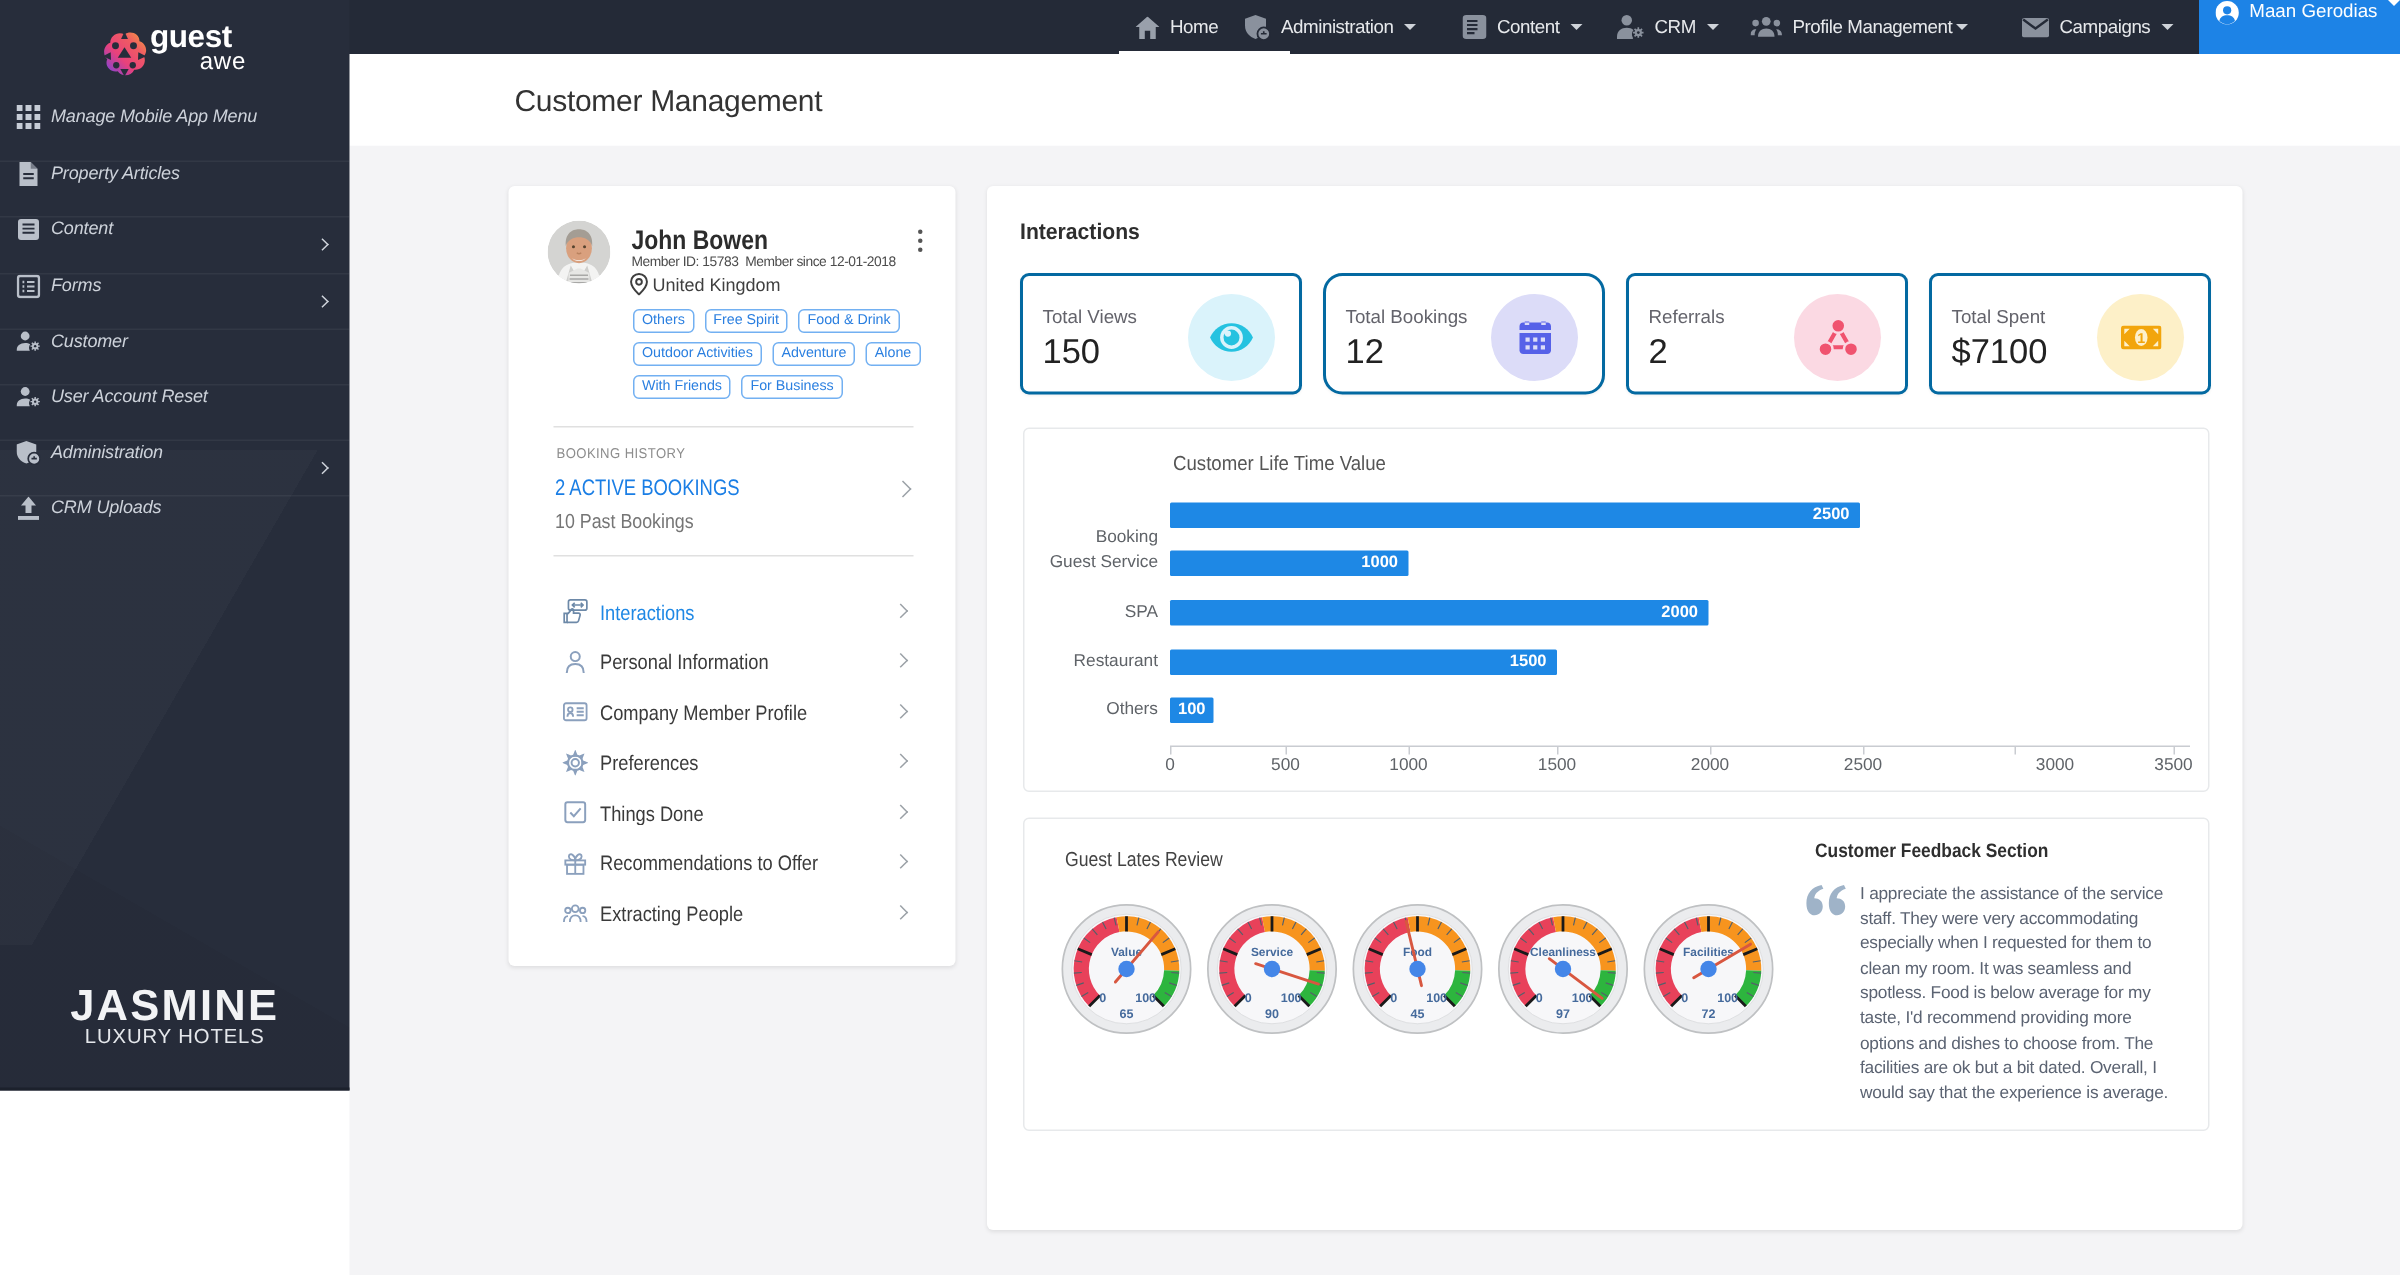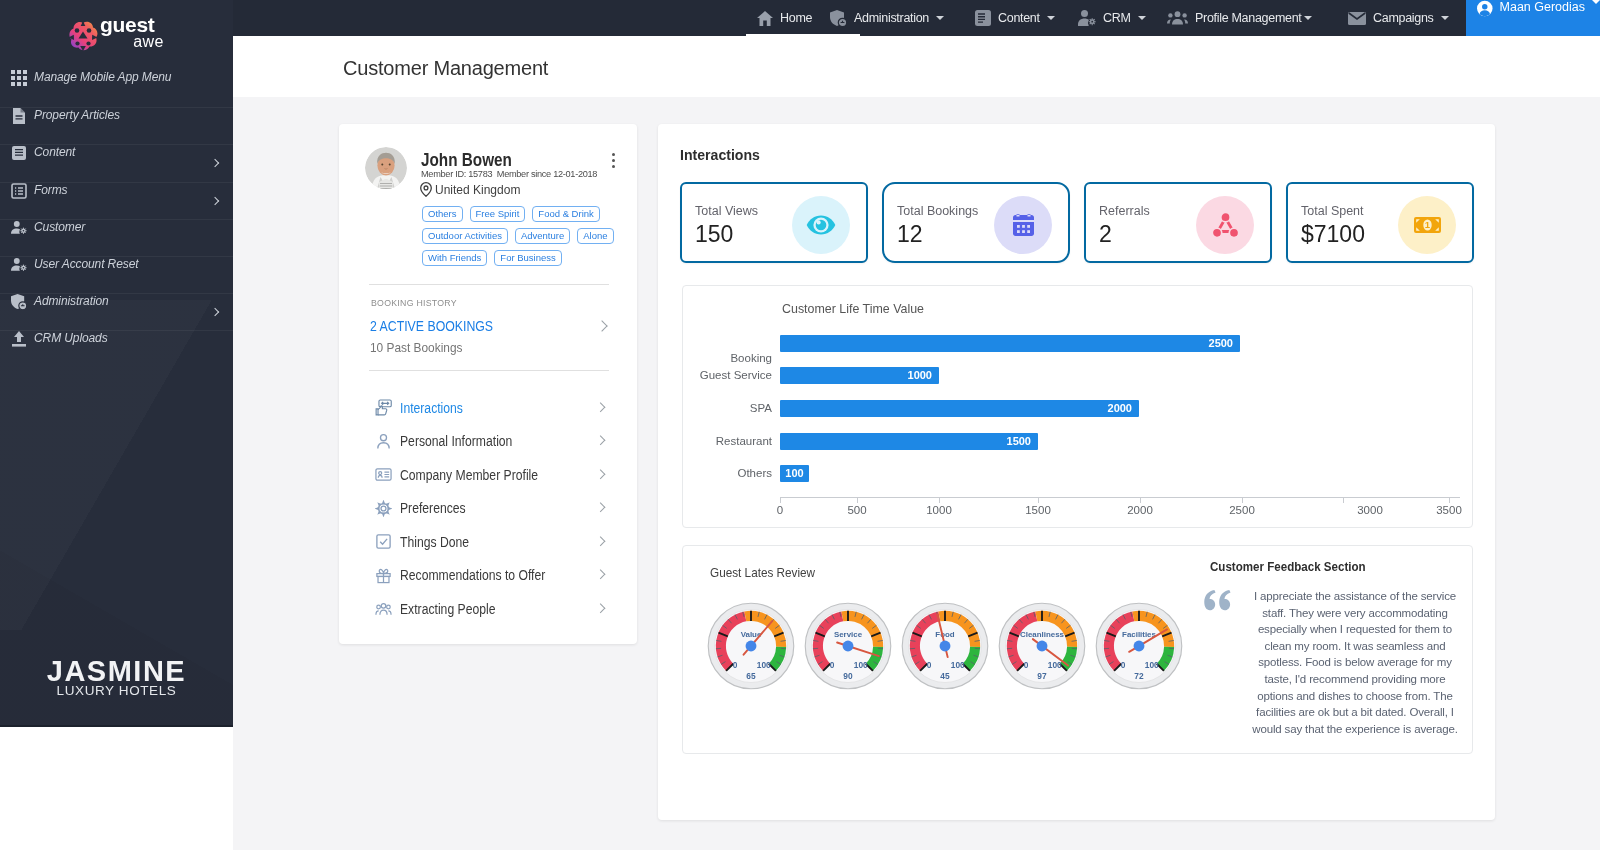--- a/index.html
+++ b/index.html
@@ -67,21 +67,21 @@
 .rowlab { position:absolute; width:80px; text-align:right; font-size:11.5px; color:#5f6368; }
 .bar { position:absolute; left:122px; height:17px; background:#1e88e5; border-radius:1px; color:#fff; font-size:11px; font-weight:bold; line-height:17px; text-align:right; }
 .bar span { padding-right:7px; }
 #axisline { position:absolute; left:122px; top:373px; width:680px; height:1px; background:#c9ccd1; }
 .tick { position:absolute; top:374px; width:1px; height:5px; background:#c9ccd1; }
 .ticklab { position:absolute; top:380px; width:40px; text-align:center; font-size:11.5px; color:#5f6368; }
 #gtitle { position:absolute; left:52px; top:441px; font-size:13.5px; font-weight:500; color:#424242; transform:scaleX(0.87); transform-origin:0 50%; }
 .gauge { position:absolute; top:478px; width:88px; height:88px; }
 #fbtitle { position:absolute; left:552px; top:435px; font-size:13px; font-weight:bold; color:#2e2e2e; transform:scaleX(0.89); transform-origin:0 50%; }
 #fbquote { position:absolute; left:546px; top:466px; }
-#fbtext { position:absolute; left:582px; top:464px; width:230px; font-size:11.5px; letter-spacing:-0.15px; line-height:16.6px; color:#5b6372; white-space:nowrap;text-align:center; }
+#fbtext { position:absolute; left:582px; top:464px; width:230px; font-size:11.5px; letter-spacing:-0.15px; line-height:16.6px; color:#5b6372; white-space:nowrap; }
 </style>
 </head>
 <body>
 
 <div id="topbar">
   <div class="navitem" style="left:757px;">
     <svg width="16" height="15" viewBox="0 0 16 15">
         <path d="M8 0 L16 7 L13.5 7 L13.5 15 L9.8 15 L9.8 9.5 L6.2 9.5 L6.2 15 L2.5 15 L2.5 7 L0 7 Z" fill="#99a0ab"></path>
       </svg>
     <span>Home</span>

